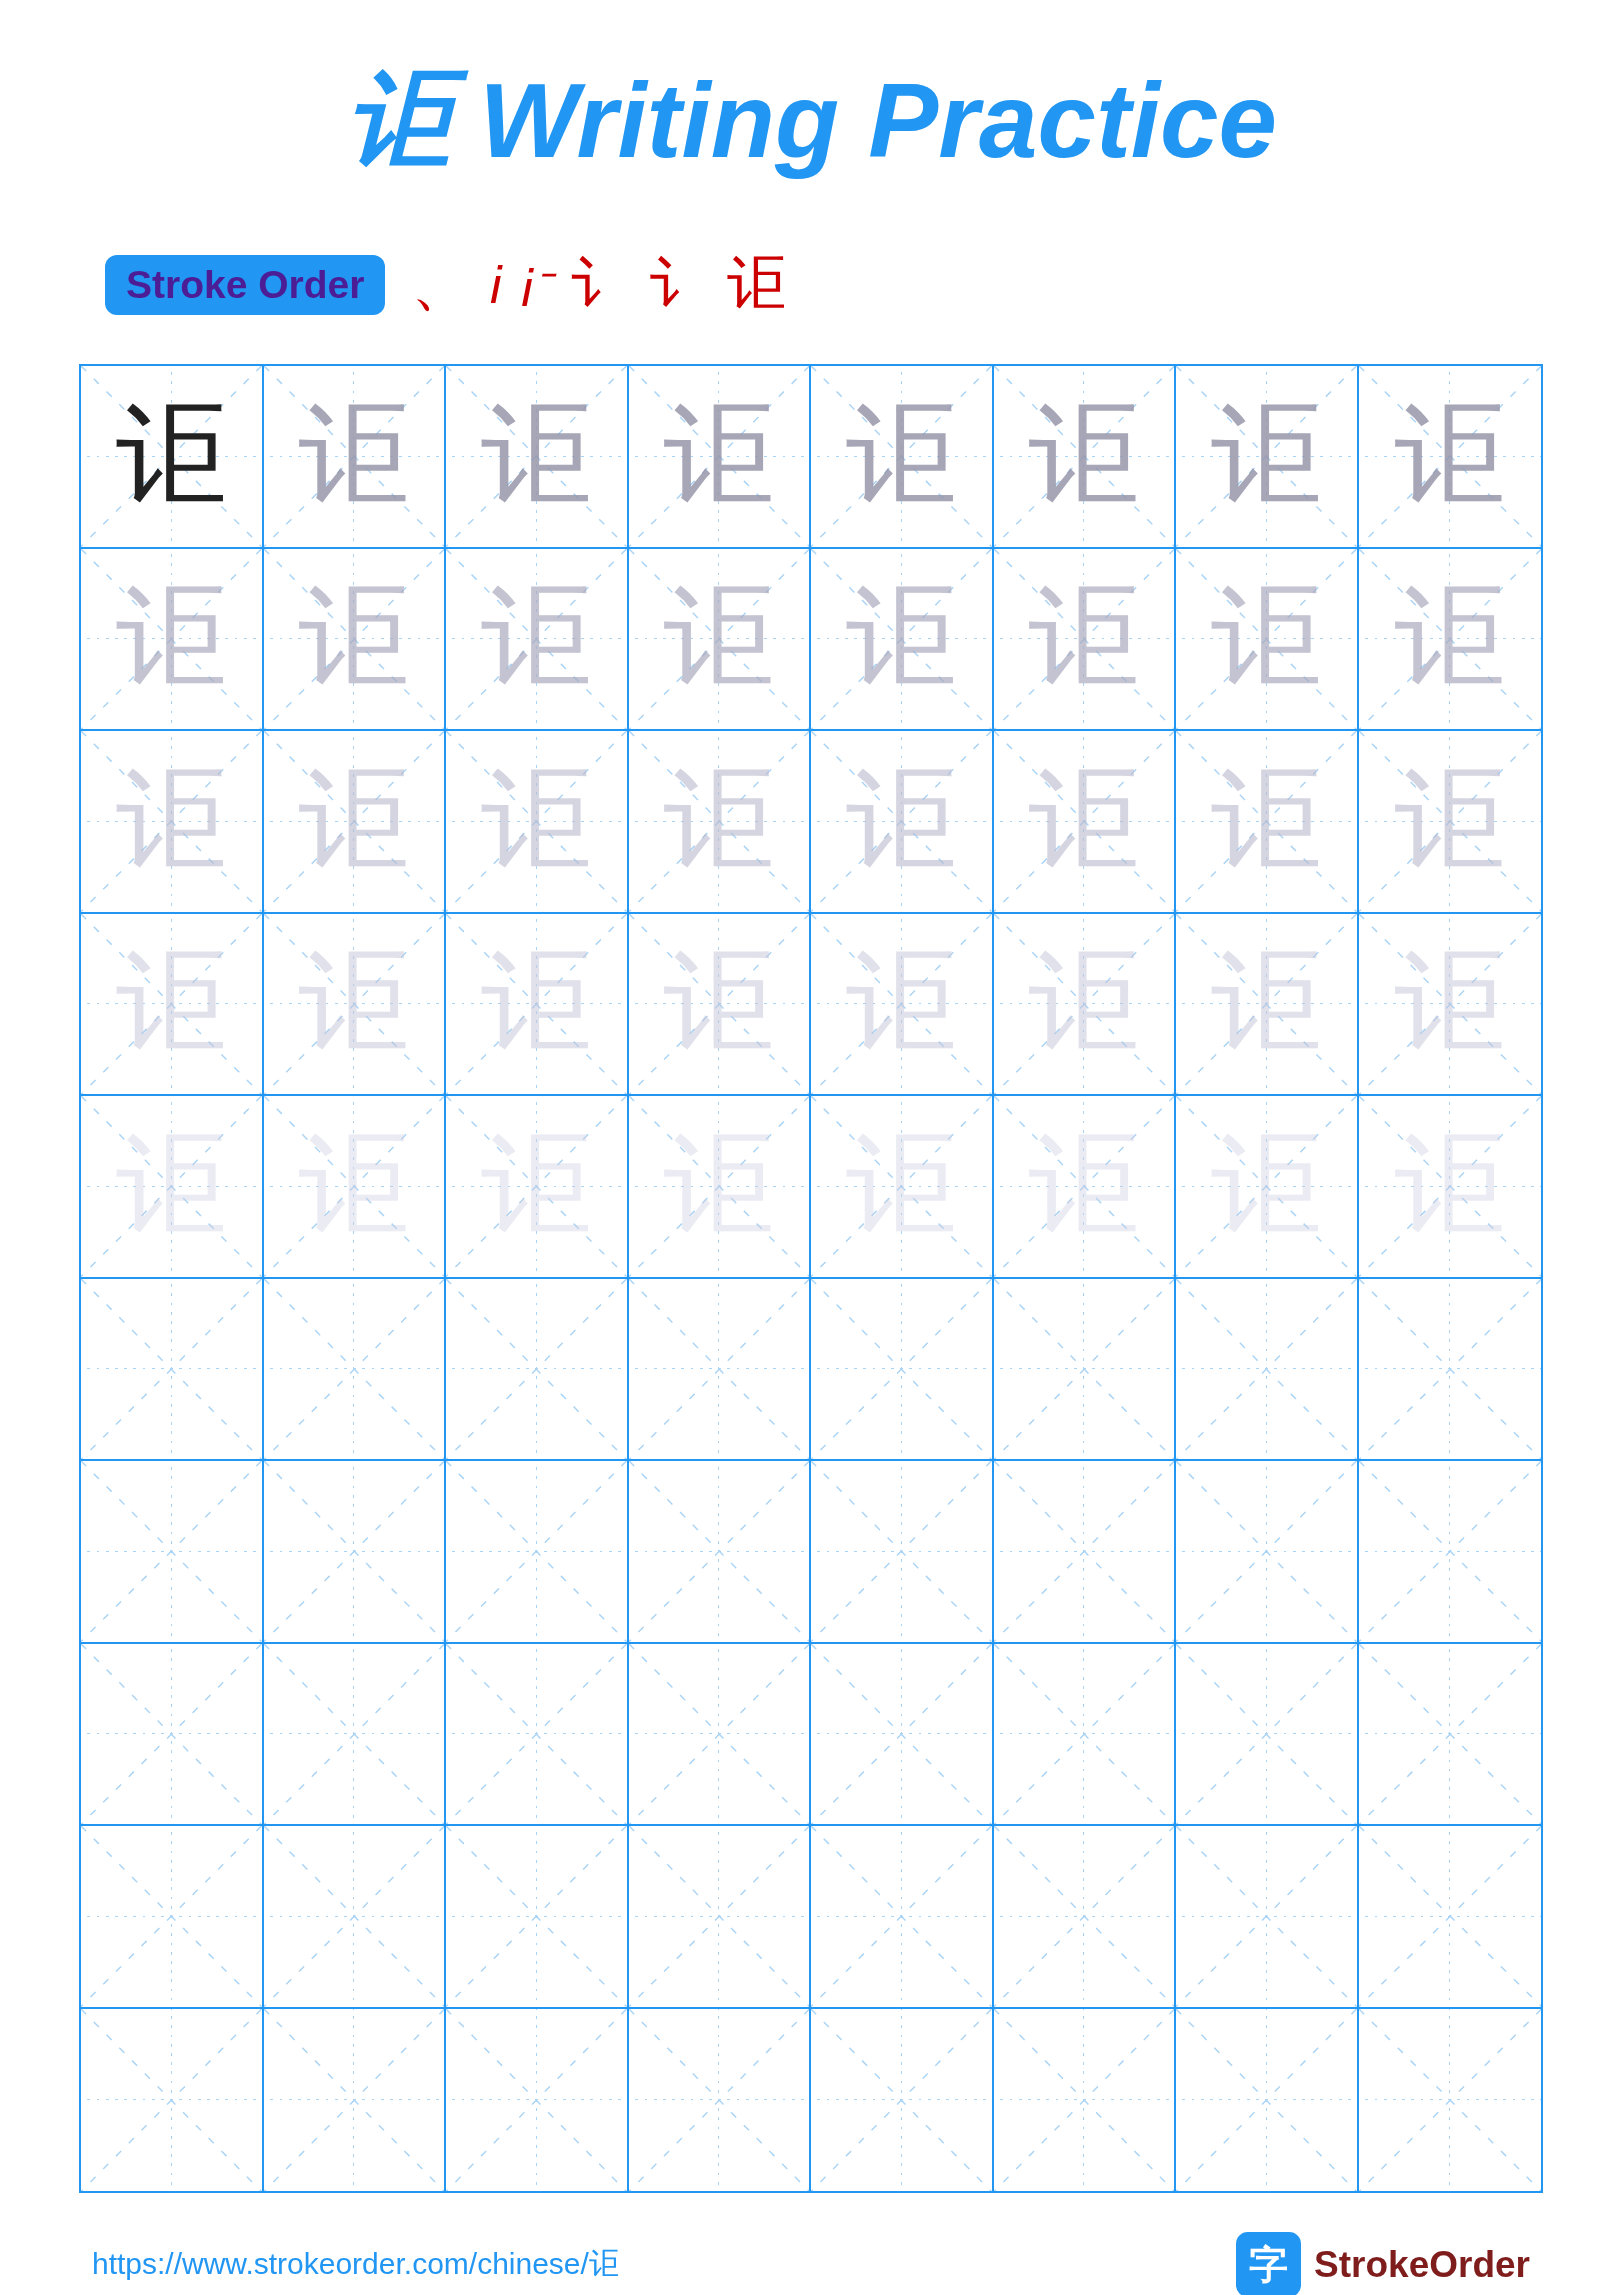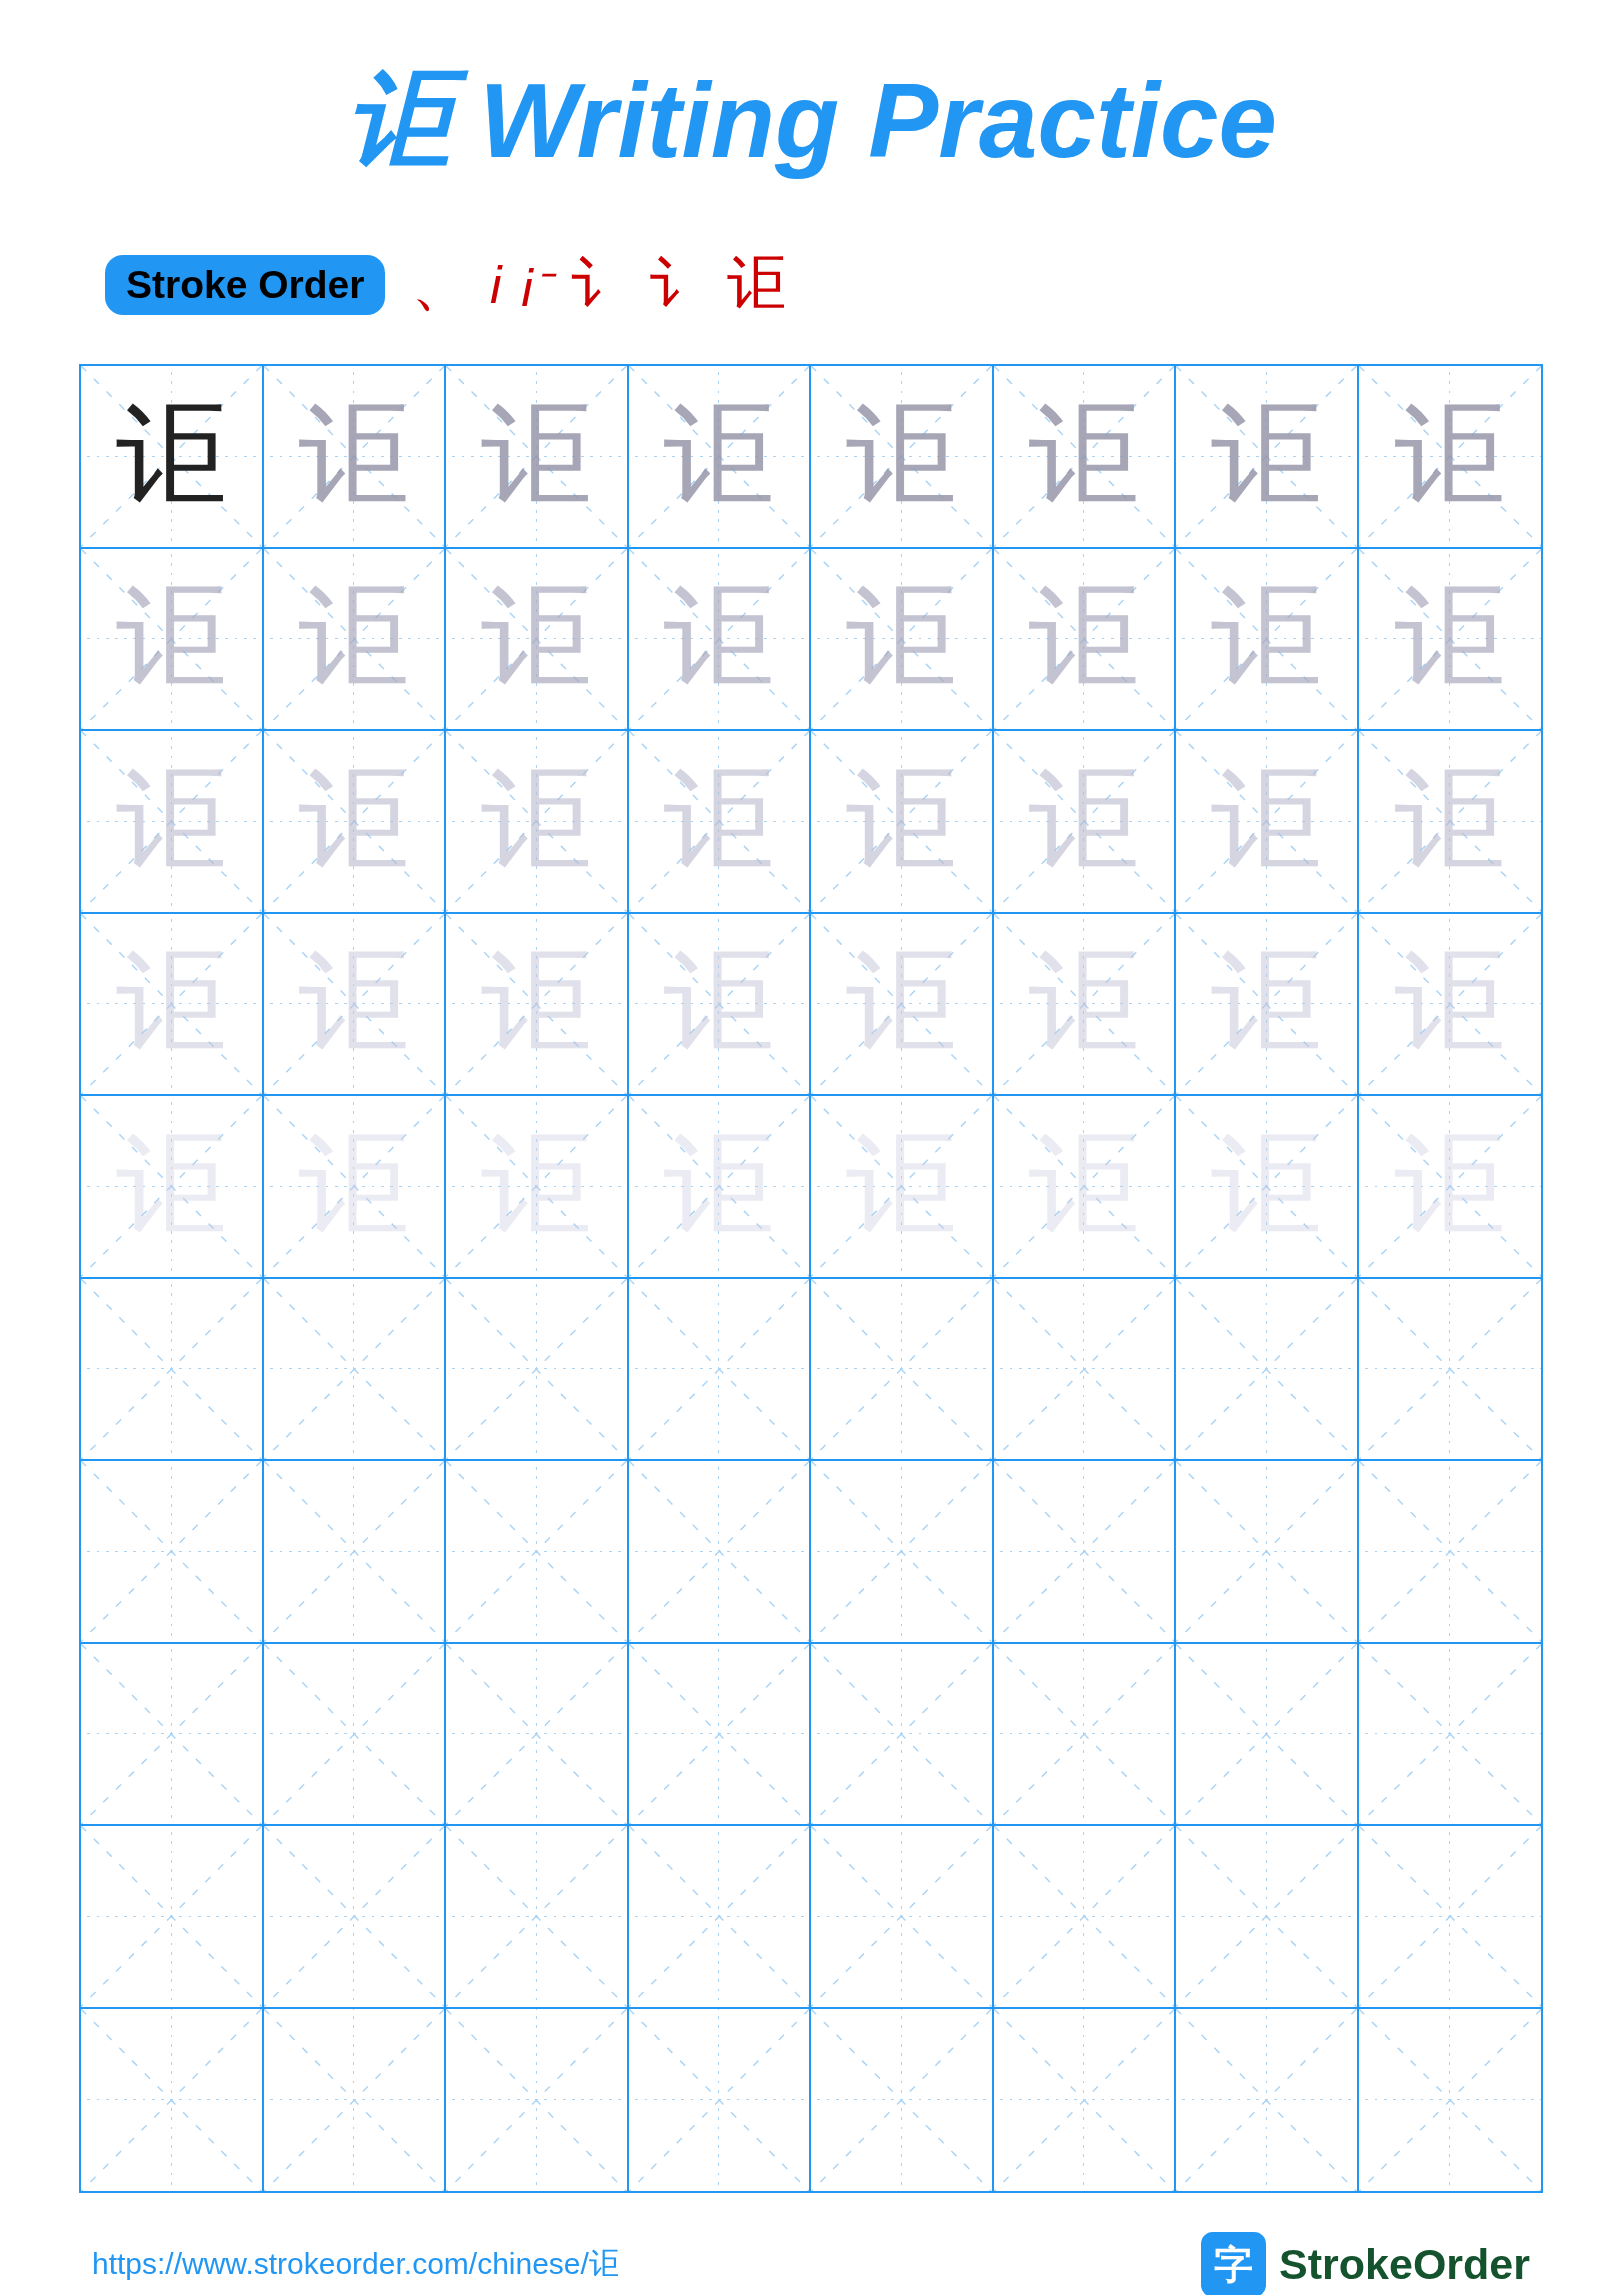--- a/index.html
+++ b/index.html
@@ -40,24 +40,24 @@
       display: flex;
       align-items: center;
       gap: 26px;
       margin-bottom: 39px;
       width: 100%;
       padding-left: 26px;
     }
 
     .stroke-order-badge {
       background: #2196F3;
-      color: #000000;
+      color: #4c1d95;
       font-size: 39px;
       padding: 7.9px 21px;
-      border-radius: 18px;
+      border-radius: 12px;
       font-family: sans-serif;
       font-weight: 600;
       white-space: nowrap;
     }
 
     .stroke-sequence {
       display: flex;
       align-items: center;
       gap: 19.6px;
       font-size: 59px;
@@ -197,24 +197,24 @@
       display: flex;
       align-items: center;
       justify-content: center;
       color: white;
       font-size: 39px;
       font-family: serif;
       font-weight: bold;
     }
 
     .footer-logo-text {
-      font-size: 43px;
+      font-size: 37px;
       font-family: sans-serif;
       font-weight: bold;
-      color: #14532d;
+      color: #7f1d1d;
     }
   </style>
 </head>
 <body>
 
 <div class="page">
 
   <h1 class="title">
     <span class="char">讵</span><span> Writing Practice</span>
   </h1>

